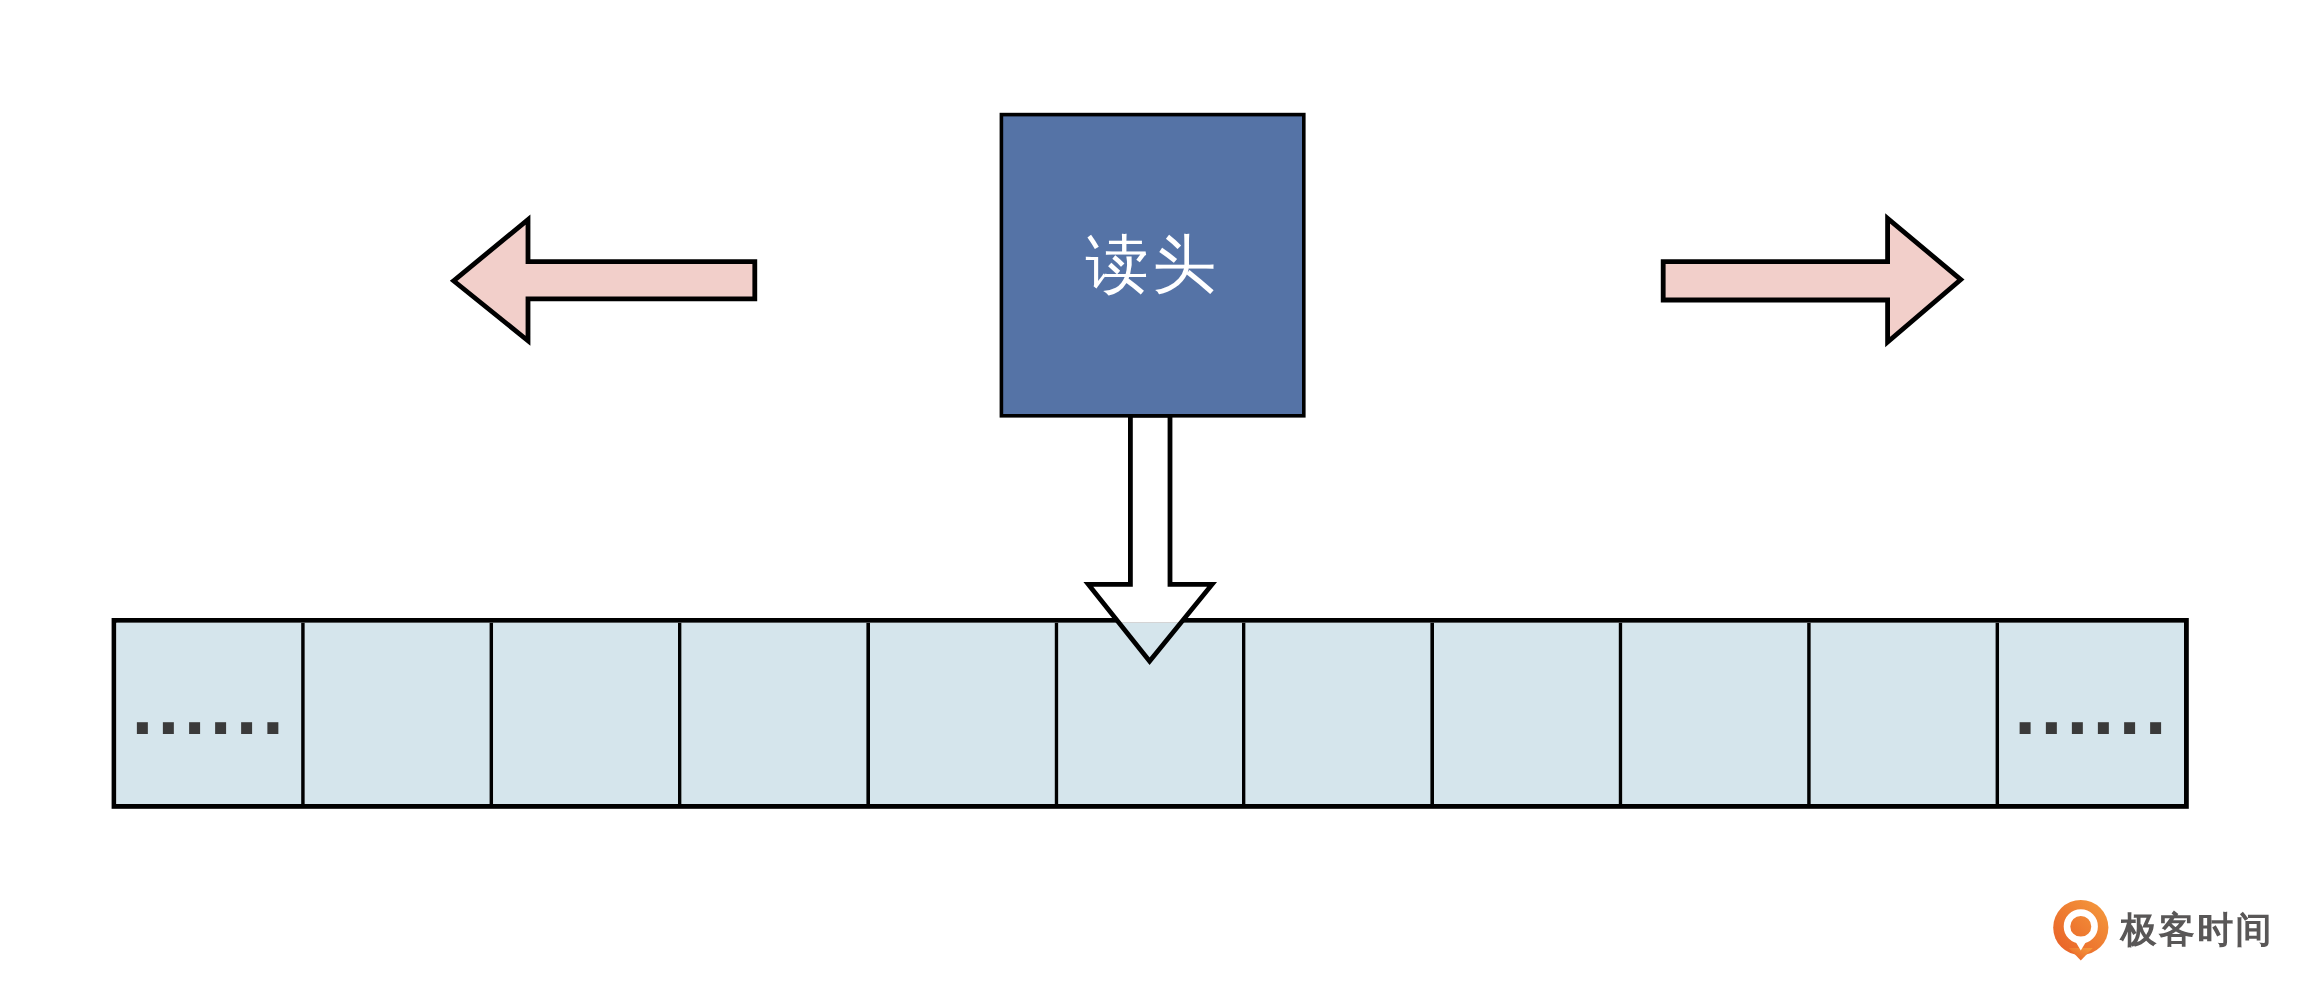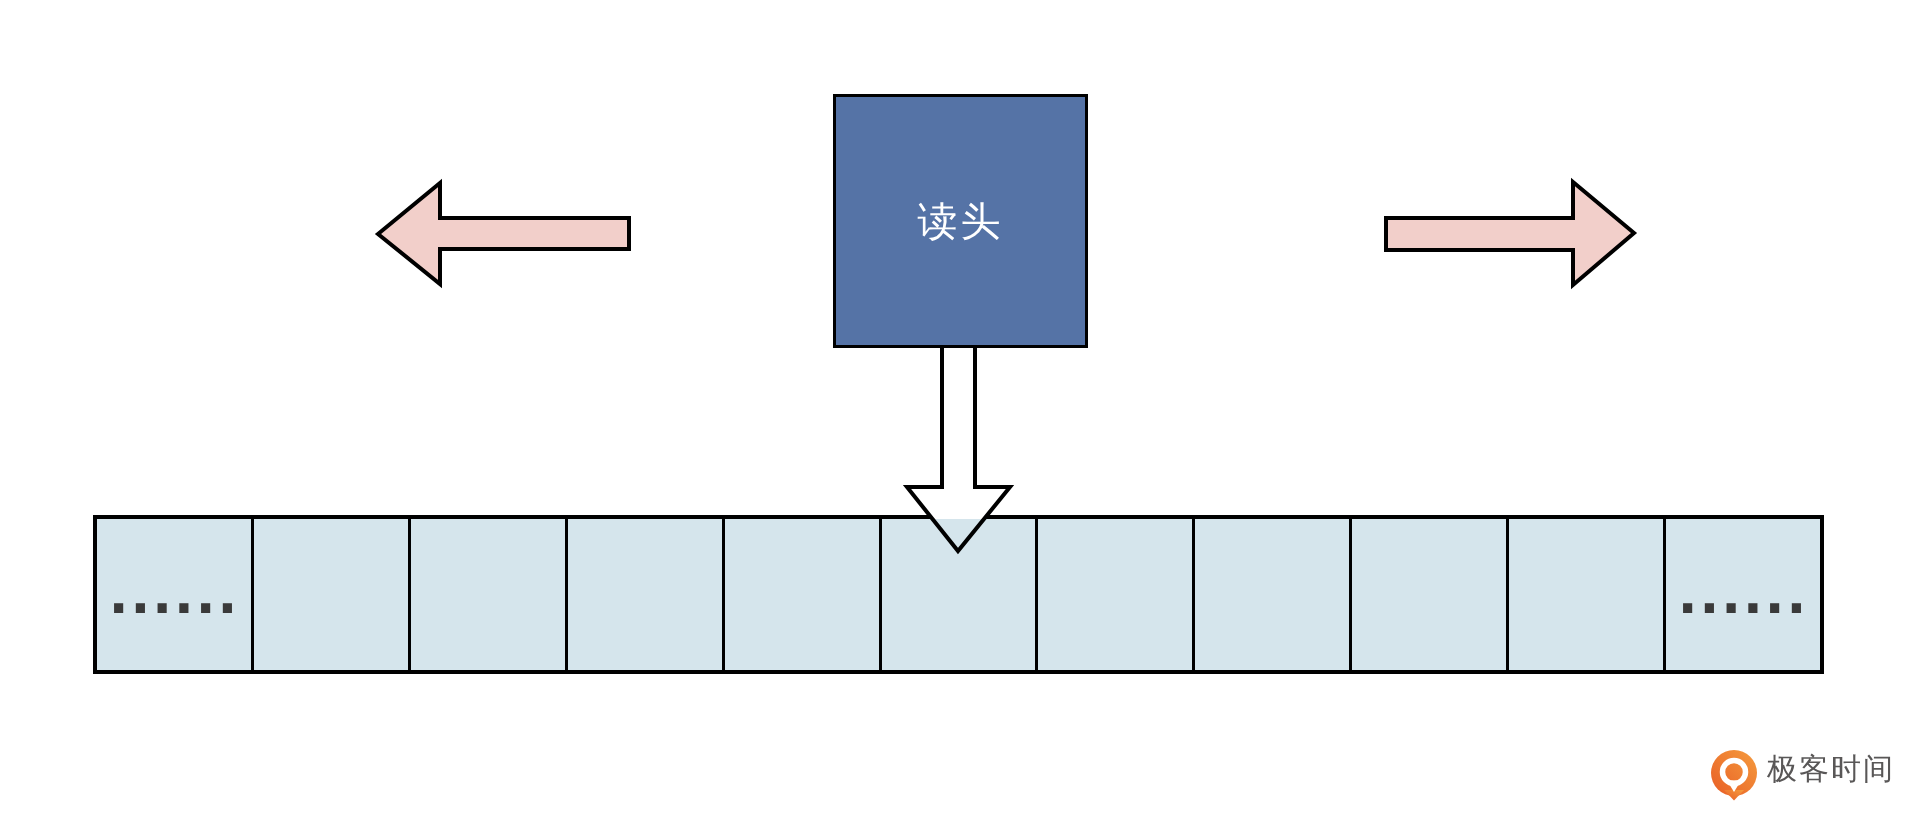--- a/index.html
+++ b/index.html
@@ -25,21 +25,21 @@
   .down-line   { fill: none; stroke: var(--outline, #000); stroke-width: 4; stroke-linejoin: miter; }
   .head-rect   { fill: var(--head-fill, #5573a6); stroke: var(--outline, #000); stroke-width: 3; }
 
   
   .head-label {
     position: absolute;
     left: 833px; top: 94px;
     width: 255px; height: 254px;
     display: flex; align-items: center; justify-content: center;
     color: var(--head-text, #fff);
-    font-size: 40px;
+    font-size: 53px;
     letter-spacing: 3px;
     z-index: 3;
     font-family: Liberation Serif, serif;
   }
 
   
   .tape {
     position: absolute;
     left: 93px; top: 515px;
     width: 1731px; height: 159px;
@@ -63,22 +63,23 @@
     line-height: 1;
     letter-spacing: 2px;
     color: var(--tape-dots, #3a3a3a);
   }
 
   
   .logo {
     position: absolute;
     left: 1708px; top: 749px;
     height: 52px;
-    display: flex; gap: 7px;
+    display: flex; align-items: center; gap: 7px;
     z-index: 3;
+    font-weight: bold;
   }
   .logo-text {
     color: var(--logo-text, #595757);
     font-size: 30px;
     letter-spacing: 2px;
     white-space: nowrap;
   }
 </style>
 </head>
 <body>

